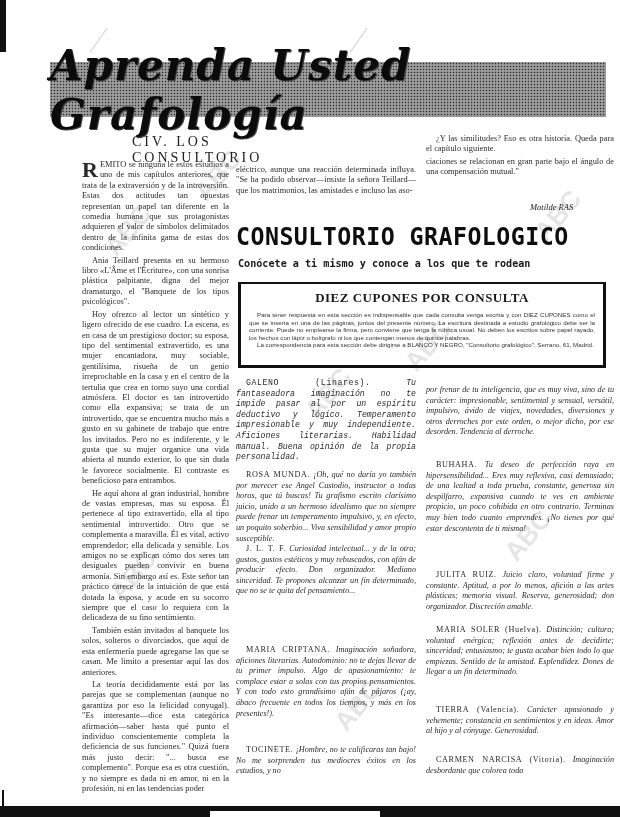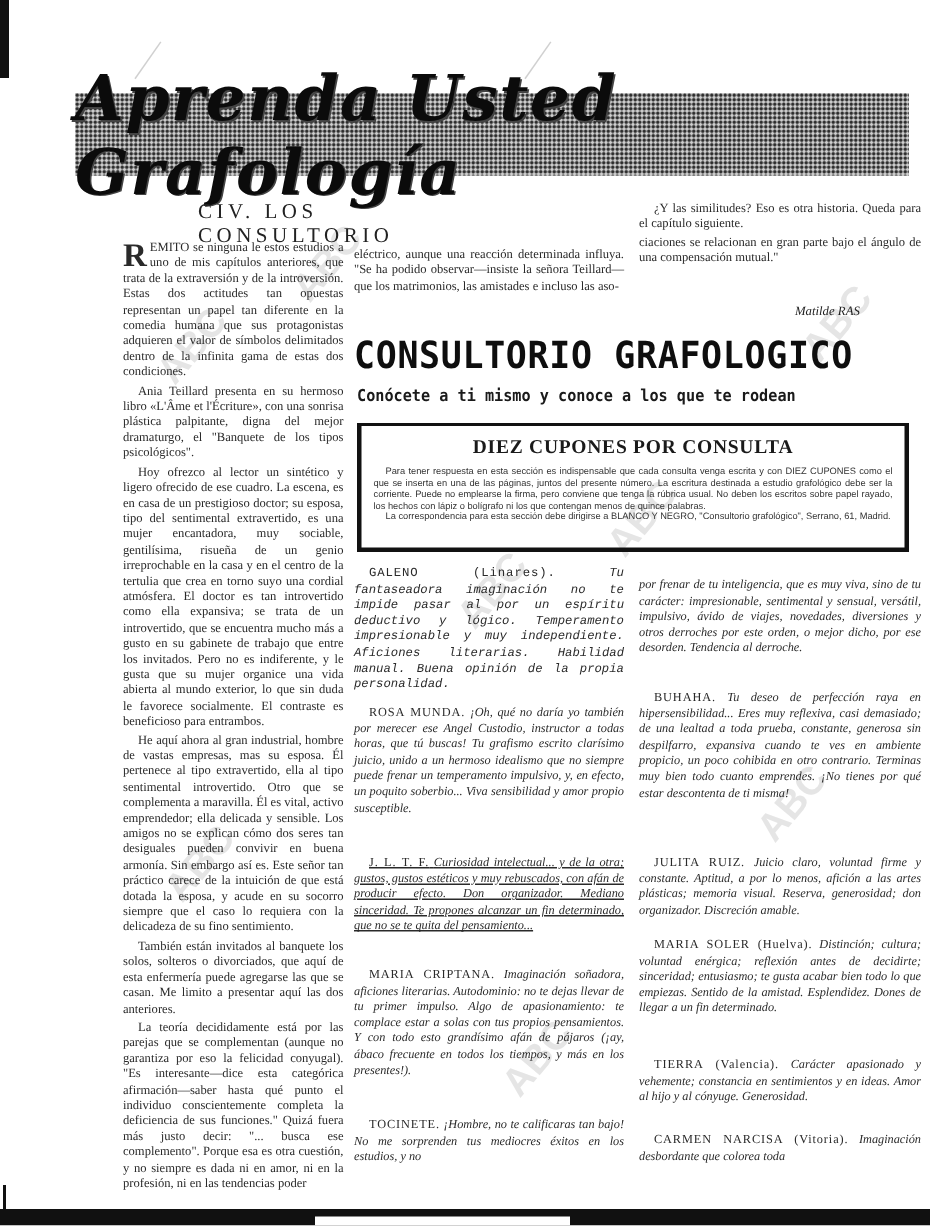--- a/index.html
+++ b/index.html
@@ -123,21 +123,21 @@
     <p>La correspondencia para esta sección debe dirigirse a BLANCO Y NEGRO, "Consultorio grafológico", Serrano, 61, Madrid.</p>
   </div>
 </div>
 
 <div class="reply reply-col2" style="top:378px;font-family:Liberation Mono, monospace;">
   <p style="text-indent:10px"><span class="name">GALENO (Linares).</span> <span>Tu fantaseadora imaginación no te impide pasar al por un espíritu deductivo y lógico. Temperamento impresionable y muy independiente. Aficiones literarias. Habilidad manual. Buena opinión de la propia personalidad.</span></p>
 </div>
 <div class="reply reply-col2" style="top:470px;">
   <p style="text-indent:10px"><span class="name">ROSA MUNDA.</span> <span>¡Oh, qué no daría yo también por merecer ese Angel Custodio, instructor a todas horas, que tú buscas! Tu grafismo escrito clarísimo juicio, unido a un hermoso idealismo que no siempre puede frenar un temperamento impulsivo, y, en efecto, un poquito soberbio... Viva sensibilidad y amor propio susceptible.</span></p>
 </div>
-<div class="reply reply-col2" style="top:570px;text-decoration:underline;">
+<div class="reply reply-col2" style="top:544px;">
   <p style="text-indent:10px"><span class="name">J. L. T. F.</span> <span>Curiosidad intelectual... y de la otra; gustos, gustos estéticos y muy rebuscados, con afán de producir efecto. Don organizador. Mediano sinceridad. Te propones alcanzar un fin determinado, que no se te quita del pensamiento...</span></p>
 </div>
 <div class="reply reply-col2" style="top:645px;">
   <p style="text-indent:10px"><span class="name">MARIA CRIPTANA.</span> <span>Imaginación soñadora, aficiones literarias. Autodominio: no te dejas llevar de tu primer impulso. Algo de apasionamiento: te complace estar a solas con tus propios pensamientos. Y con todo esto grandísimo afán de pájaros (¡ay, ábaco frecuente en todos los tiempos, y más en los presentes!).</span></p>
 </div>
 <div class="reply reply-col2" style="top:745px;">
   <p style="text-indent:10px"><span class="name">TOCINETE.</span> <span>¡Hombre, no te calificaras tan bajo! No me sorprenden tus mediocres éxitos en los estudios, y no</span></p>
 </div>
 
 <div class="reply reply-col3" style="top:385px;">

